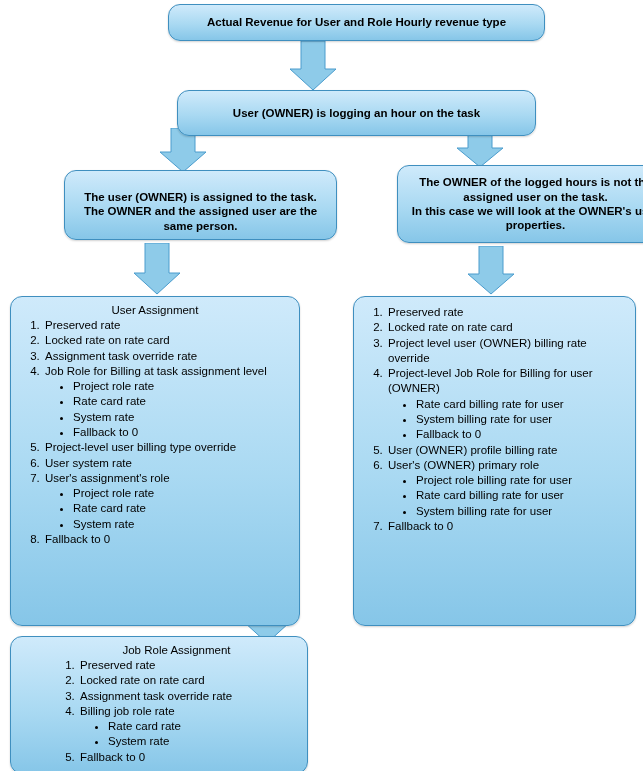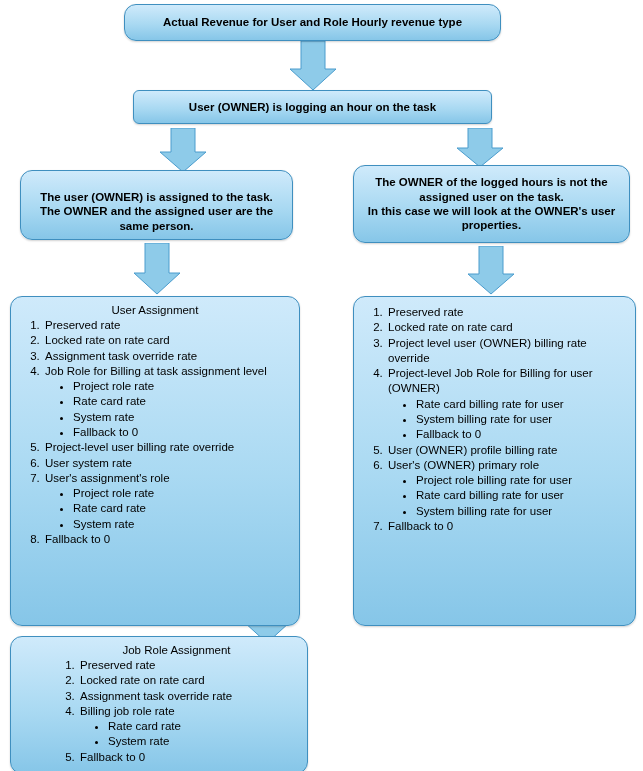--- a/index.html
+++ b/index.html
@@ -32,20 +32,21 @@
   }
   .node .title {
     font-weight: bold;
     text-align: center;
     line-height: 1.25;
   }
   .node.centered {
     display: flex;
     align-items: center;
     justify-content: center;
+    margin-left: 44px;
   }
   .arrow {
     position: absolute;
   }
   ol.steps {
     margin: 2px 0 0 0;
     padding-left: 24px;
     line-height: 1.33;
   }
   ol.steps > li {
@@ -61,21 +62,21 @@
   ul.sub > li {
     margin: 0;
   }
   .list-title {
     font-weight: normal;
     text-align: center;
     margin: 1px 0 1px 0;
   }
   
   #node-title     { left: 124px; top: 4px;   width: 377px; height: 37px; }
-  #node-owner-log { left: 133px; top: 90px;  width: 359px; height: 34px; border-radius: 6px; }
+  #node-owner-log { left: 133px; top: 90px;  width: 359px; height: 46px; }
   #node-left-cond { left: 20px;  top: 170px; width: 273px; height: 70px; align-items: flex-end; }
   #node-right-cond{ left: 353px; top: 165px; width: 277px; height: 78px; }
   #node-user-assign { left: 10px; top: 296px; width: 290px; height: 330px; }
   #node-job-role  { left: 10px;  top: 636px; width: 298px; height: 138px; padding-left: 43px; }
   #node-right-list{ left: 353px; top: 296px; width: 283px; height: 330px; }
 </style>
 </head>
 <body>
 
 <div class="canvas">
@@ -138,21 +139,21 @@
       <li>
         <span>Job Role for Billing at task assignment level</span>
         <ul class="sub">
           <li>Project role rate</li>
           <li>Rate card rate</li>
           <li>System rate</li>
           <li>Fallback to 0</li>
         </ul>
       </li>
       <li>
-        <span>Project-level user billing rate override</span>
+        <span>Project-level user billing type override</span>
       </li>
       <li>
         <span>User system rate</span>
       </li>
       <li>
         <span>User's assignment's role</span>
         <ul class="sub">
           <li>Project role rate</li>
           <li>Rate card rate</li>
           <li>System rate</li>

